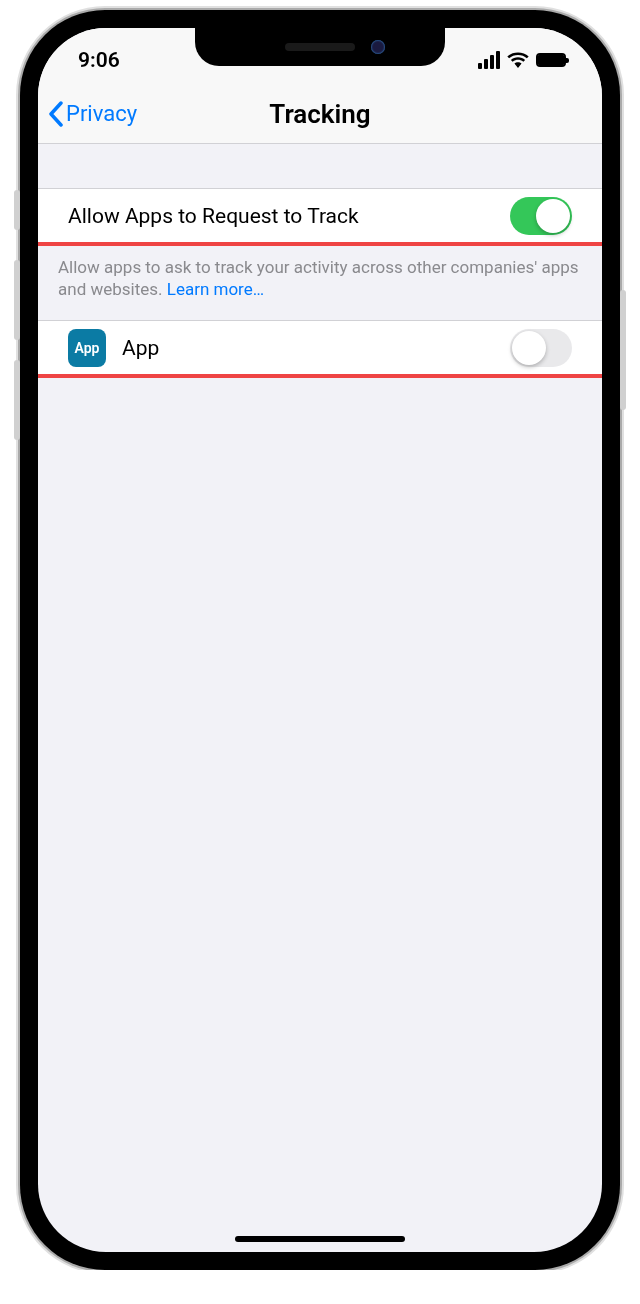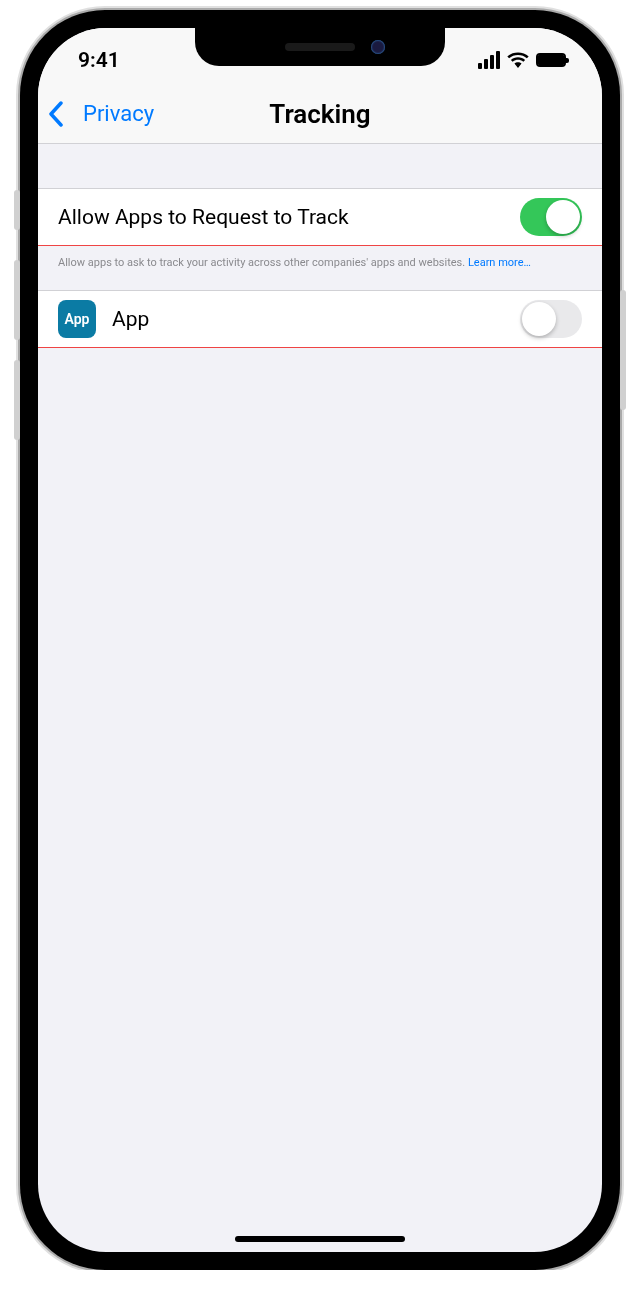--- a/index.html
+++ b/index.html
@@ -110,40 +110,40 @@
       background: #f8f8f8;
       border-bottom: 1px solid #d1d1d5;
       position: relative;
       padding: 0 10px;
     }
     .back-link {
       display: flex;
       align-items: center;
       color: #007aff;
       font-size: 22px;
-      gap: 19px;
+      gap: 2px;
       z-index: 2;
     }
     .back-chev { width: 16px; height: 26px; }
     .nav-title {
       position: absolute;
       left: 0; right: 0;
       text-align: center;
       font-size: 26px;
       font-weight: 600;
     }
     .group-spacer { height: 44px; }
     .cell-row {
       background: #fff;
       display: flex;
       align-items: center;
-      padding: 0 20px;
+      padding: 0 30px;
       height: 58px;
       border-top: 1px solid #d1d1d5;
-      border-bottom: 1px solid #ef4444;
+      border-bottom: 4px solid #ef4444;
       font-size: 21px;
     }
     .cell-label { flex: 1; }
     .app-icon {
       width: 38px; height: 38px;
       background: #0b7ba4;
       border-radius: 8px;
       margin-right: 16px;
       color: #fff;
       font-size: 14px;
@@ -165,21 +165,21 @@
       background: #fff;
       border-radius: 50%;
       box-shadow: 0 2px 4px rgba(0,0,0,.25);
     }
     .switch.on { background: #34c759; }
     .switch.on .switch-knob { right: 2px; }
     .switch.off { background: #e9e9eb; }
     .switch.off .switch-knob { left: 2px; }
     .footer-text {
       padding: 10px 20px 20px;
-      font-size: 11px;
+      font-size: 17px;
       color: #8a8a8e;
       line-height: 1.3;
     }
     .footer-link { color: #007aff; }
     .home-indicator {
       position: absolute;
       bottom: 10px;
       left: 50%;
       transform: translateX(-50%);
       width: 170px;
@@ -197,21 +197,21 @@
   <div class="device-side-btn side-btn-left-3"></div>
   <div class="device-side-btn side-btn-right"></div>
 
   <div class="screen">
     <div class="notch">
       <div class="notch-speaker"></div>
       <div class="notch-cam"></div>
     </div>
 
     <div class="status-bar">
-      <div class="status-time">9:41</div>
+      <div class="status-time">9:06</div>
       <div class="status-right">
         <div class="signal-bars">
           <span></span>
             <span></span>
             <span></span>
             <span></span>
         </div>
         <svg class="wifi-icon" viewBox="0 0 24 18">
           <path d="M12 18 L8 13 C10 11 14 11 16 13 Z M4 9 C8 5 16 5 20 9 L18 11 C14 8 10 8 6 11 Z M0 5 C6 -1 18 -1 24 5 L22 7 C17 2 7 2 2 7 Z" fill="#000"></path>
         </svg>

